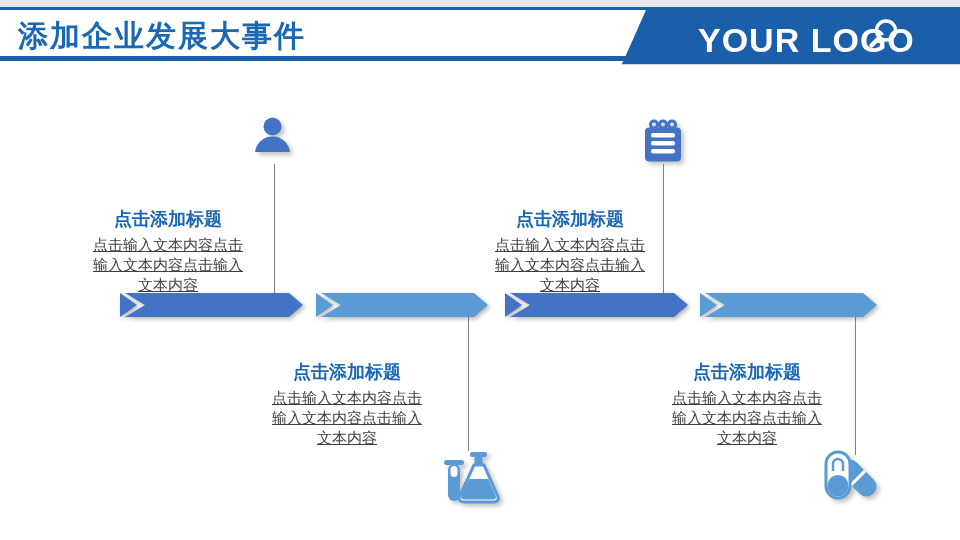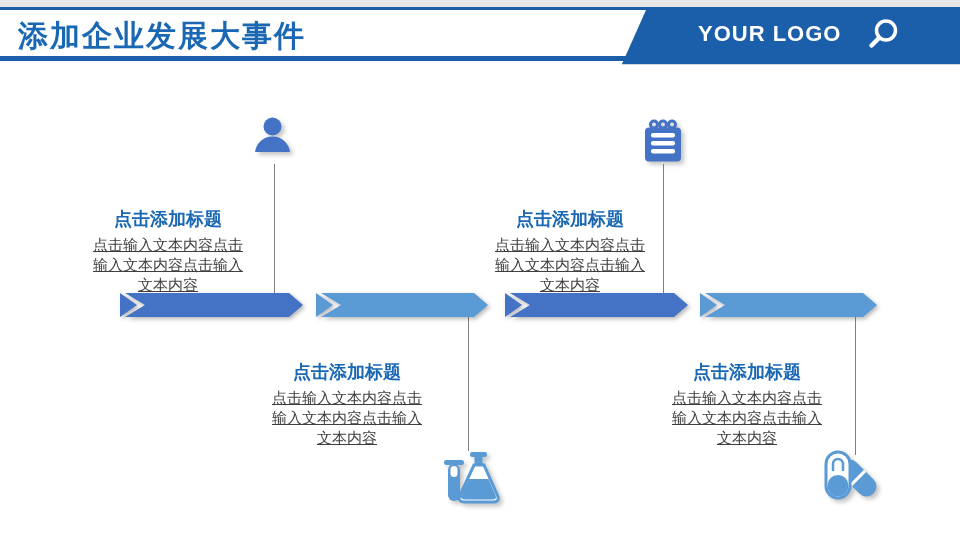--- a/index.html
+++ b/index.html
@@ -14,21 +14,21 @@
     color:var(--title-blue);letter-spacing:2px;white-space:nowrap;
   }
   .title-underline{position:absolute;left:0;top:49px;width:632px;height:5px;background:var(--header-blue);}
   .logo-banner{
     position:absolute;left:622px;top:3px;width:338px;height:54px;
     background:var(--header-blue);
     clip-path:polygon(24px 0,100% 0,100% 100%,0 100%);
   }
   .banner-shadow{position:absolute;left:622px;top:55px;width:338px;height:3px;background:rgba(120,140,160,.35);}
   .logo-text{
-    position:absolute;left:76px;top:11px;font-size:22px;font-weight:bold;color:#ffffff;
+    position:absolute;left:76px;top:11px;font-size:34px;font-weight:bold;color:#ffffff;
     letter-spacing:1px;white-space:nowrap;
   }
   .magnifier{position:absolute;left:244px;top:7px;}
   
   .conn{position:absolute;width:1px;background:var(--connector-gray);}
   .c1{left:274px;top:157px;height:129px;}
   .c2{left:663px;top:157px;height:129px;}
   .c3{left:468px;top:310px;height:134px;}
   .c4{left:855px;top:310px;height:138px;}
   

